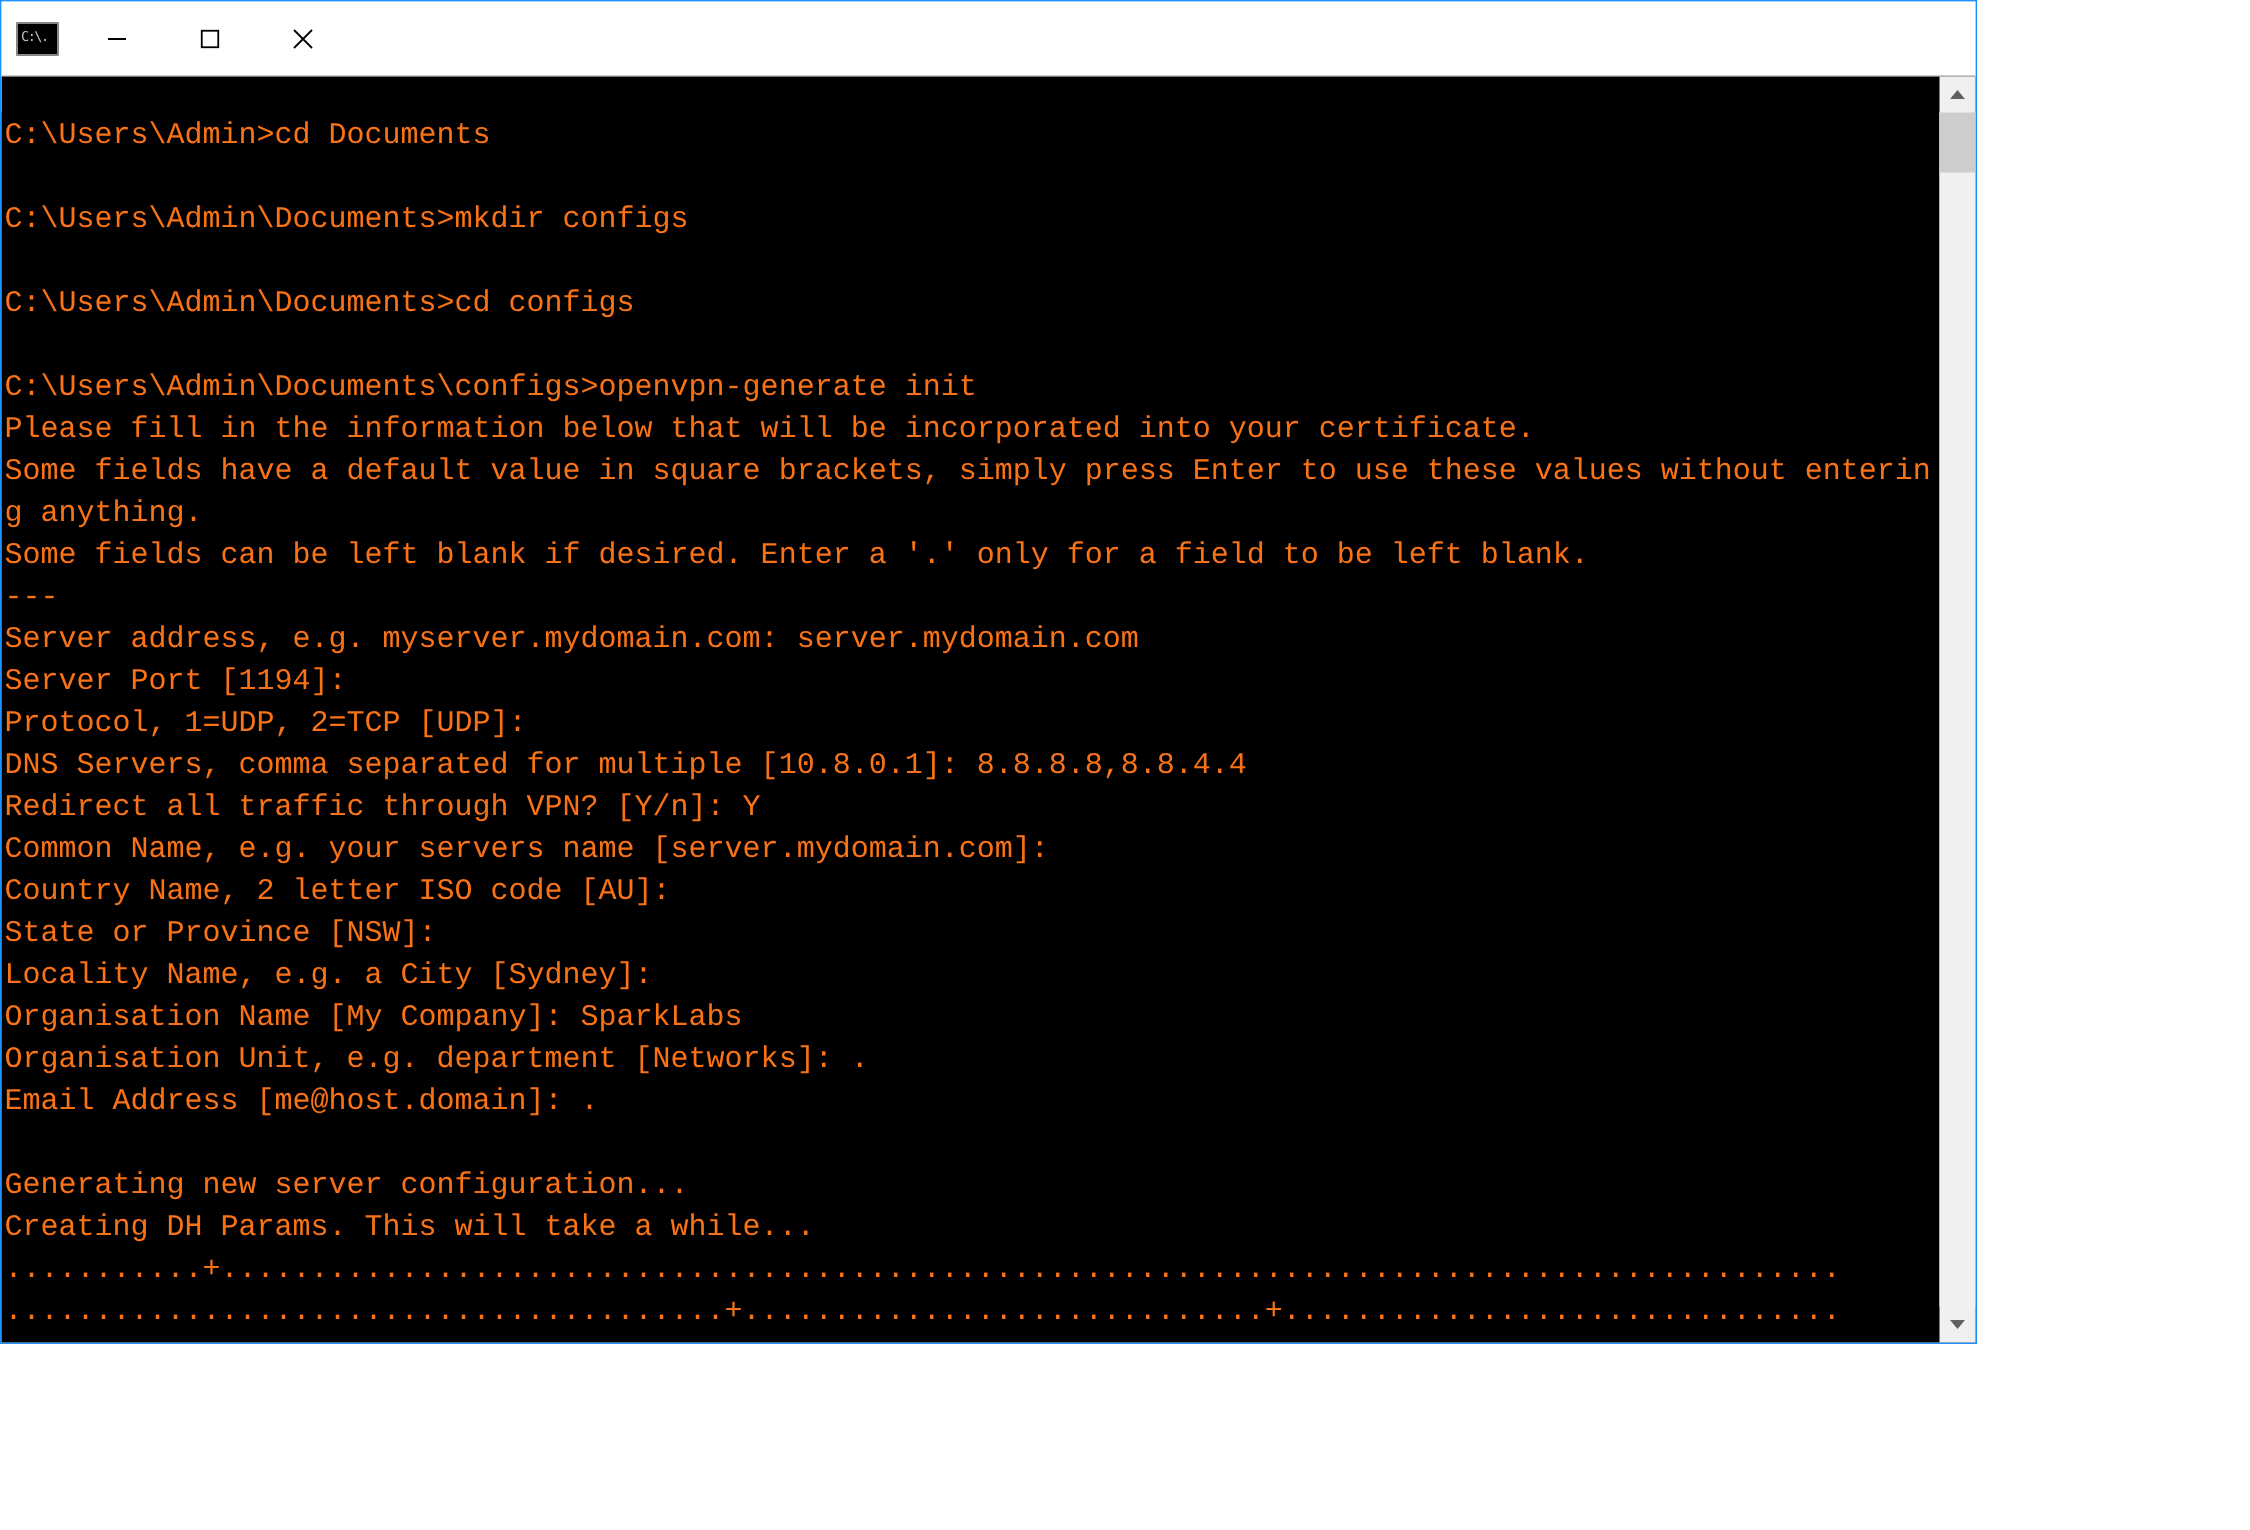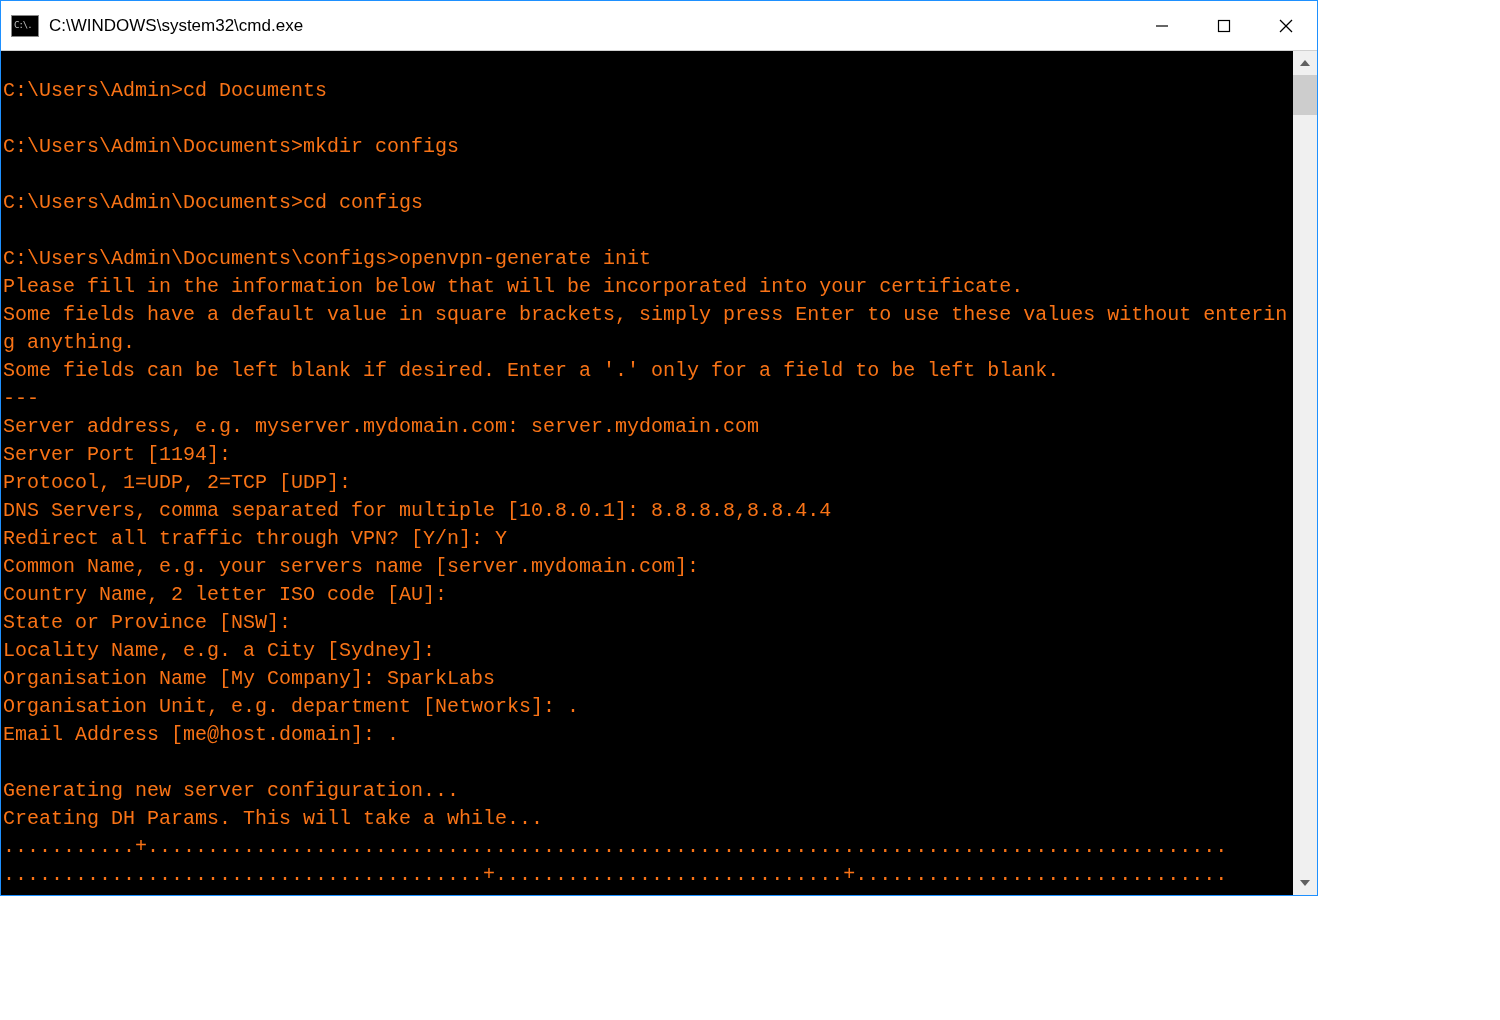--- a/index.html
+++ b/index.html
@@ -117,21 +117,20 @@
       cursor: pointer;
     }
   </style>
 </head>
 <body>
 
 <div class="titlebar">
   <div class="titlebar-icon">
     <span class="titlebar-icon-inner">C:\.</span>
   </div>
-  <div class="titlebar-title">C:\WINDOWS\system32\cmd.exe</div>
   <div class="titlebar-controls">
     <div class="titlebar-btn">
       <svg viewBox="0 0 14 14">
           <line x1="1" y1="7" x2="13" y2="7" stroke="#000" stroke-width="1.2"></line>
         </svg>
     </div>
     <div class="titlebar-btn">
       <svg viewBox="0 0 14 14">
           <rect x="1.5" y="1.5" width="11" height="11" fill="none" stroke="#000" stroke-width="1.2"></rect>
         </svg>

